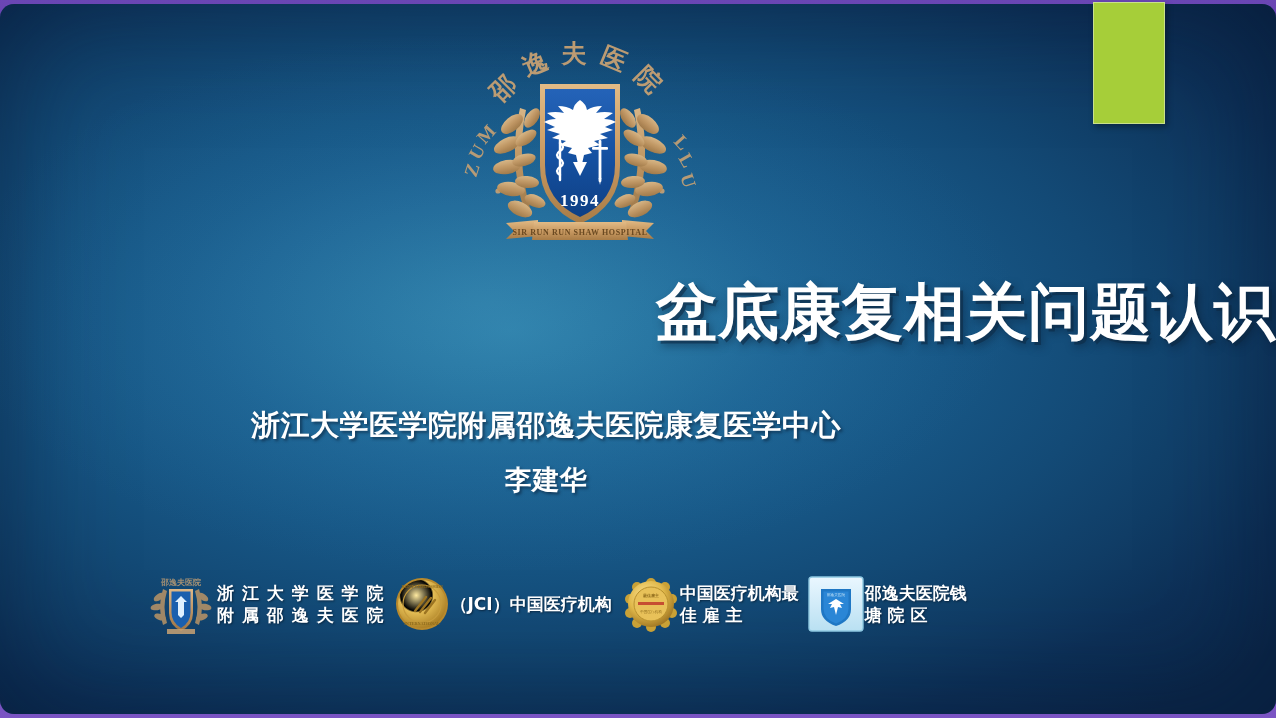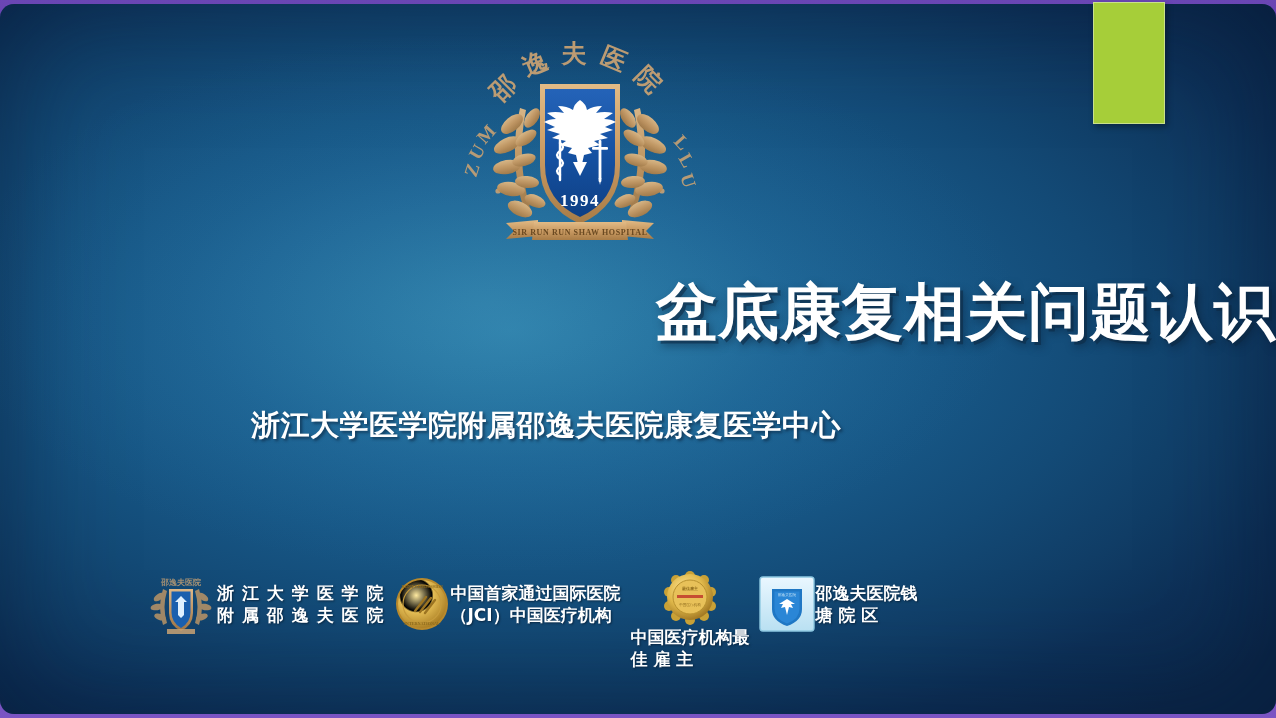--- a/index.html
+++ b/index.html
@@ -156,21 +156,21 @@
     line-height: 1.32;
     white-space: nowrap;
     text-shadow: 1px 1px 2px rgba(8,30,52,0.8);
     font-family: "DejaVu Sans", "Liberation Sans", sans-serif;
   }
   .badge-text .tl { display: block; }
   .bt-spaced2 { letter-spacing: 1px; }
 
   .b1 { margin-right: 2px; }
   .b2 { margin-left: 6px; }
-  .b3 { margin-left: 10px; flex-direction: column; }
+  .b3 { margin-left: 10px; }
   .b4 { margin-left: 8px; }
 </style>
 </head>
 <body>
 
 <div id="slide-root">
 
   <div class="frame"></div>
 
   <div class="canvas"></div>
@@ -273,20 +273,21 @@
         <path d="M 82 194 L 174 194 L 176 212 L 80 212 Z"></path>
       </g>
       <text x="128" y="207" text-anchor="middle" fill="#6b4a22" font-family="Liberation Serif, DejaVu Serif, serif" font-size="8" font-weight="bold" letter-spacing="0.6">SIR RUN RUN SHAW HOSPITAL</text>
     </svg>
   </div>
 
   <div class="title">盆底康复相关问题认识</div>
 
   <div class="subtitle-block">
     <div class="subtitle-line1">浙江大学医学院附属邵逸夫医院康复医学中心</div>
+    <div class="subtitle-line2">李建华</div>
   </div>
 
   <div class="badge-row">
 
     <div class="badge b1">
       <svg class="badge-mark" width="72" height="66" viewBox="0 0 72 66">
         <defs>
           <linearGradient id="g1" x1="0" y1="0" x2="0" y2="1">
             <stop offset="0%" stop-color="#dfb887"></stop>
               <stop offset="100%" stop-color="#9d7344"></stop>
@@ -329,21 +330,20 @@
         <circle cx="29" cy="29" r="19" fill="none" stroke="#c79c3c" stroke-width="1.2"></circle>
         <g stroke="#9c7422" stroke-width="2.4" stroke-linecap="round">
           <path d="M 22 36 L 33 22"></path>
           <path d="M 27 37 L 38 23"></path>
           <path d="M 32 38 L 42 25"></path>
         </g>
         <text x="29" y="13" text-anchor="middle" fill="#8d6a1c" font-size="4.2" font-family="Liberation Serif, serif" font-weight="bold">JOINT COMMISSION</text>
         <text x="29" y="50" text-anchor="middle" fill="#8d6a1c" font-size="4.2" font-family="Liberation Serif, serif" font-weight="bold">INTERNATIONAL</text>
       </svg>
       <div class="badge-text">
-        <span class="tl">中国首家通过国际医院</span>
         <span class="tl">（JCI）中国医疗机构</span>
       </div>
     </div>
 
     <div class="badge b3">
       <svg class="badge-mark" width="58" height="58" viewBox="0 0 58 58">
         <defs>
           <radialGradient id="gold3" cx="40%" cy="34%" r="70%">
             <stop offset="0%" stop-color="#ffe79a"></stop>
             <stop offset="55%" stop-color="#e0b84a"></stop>

